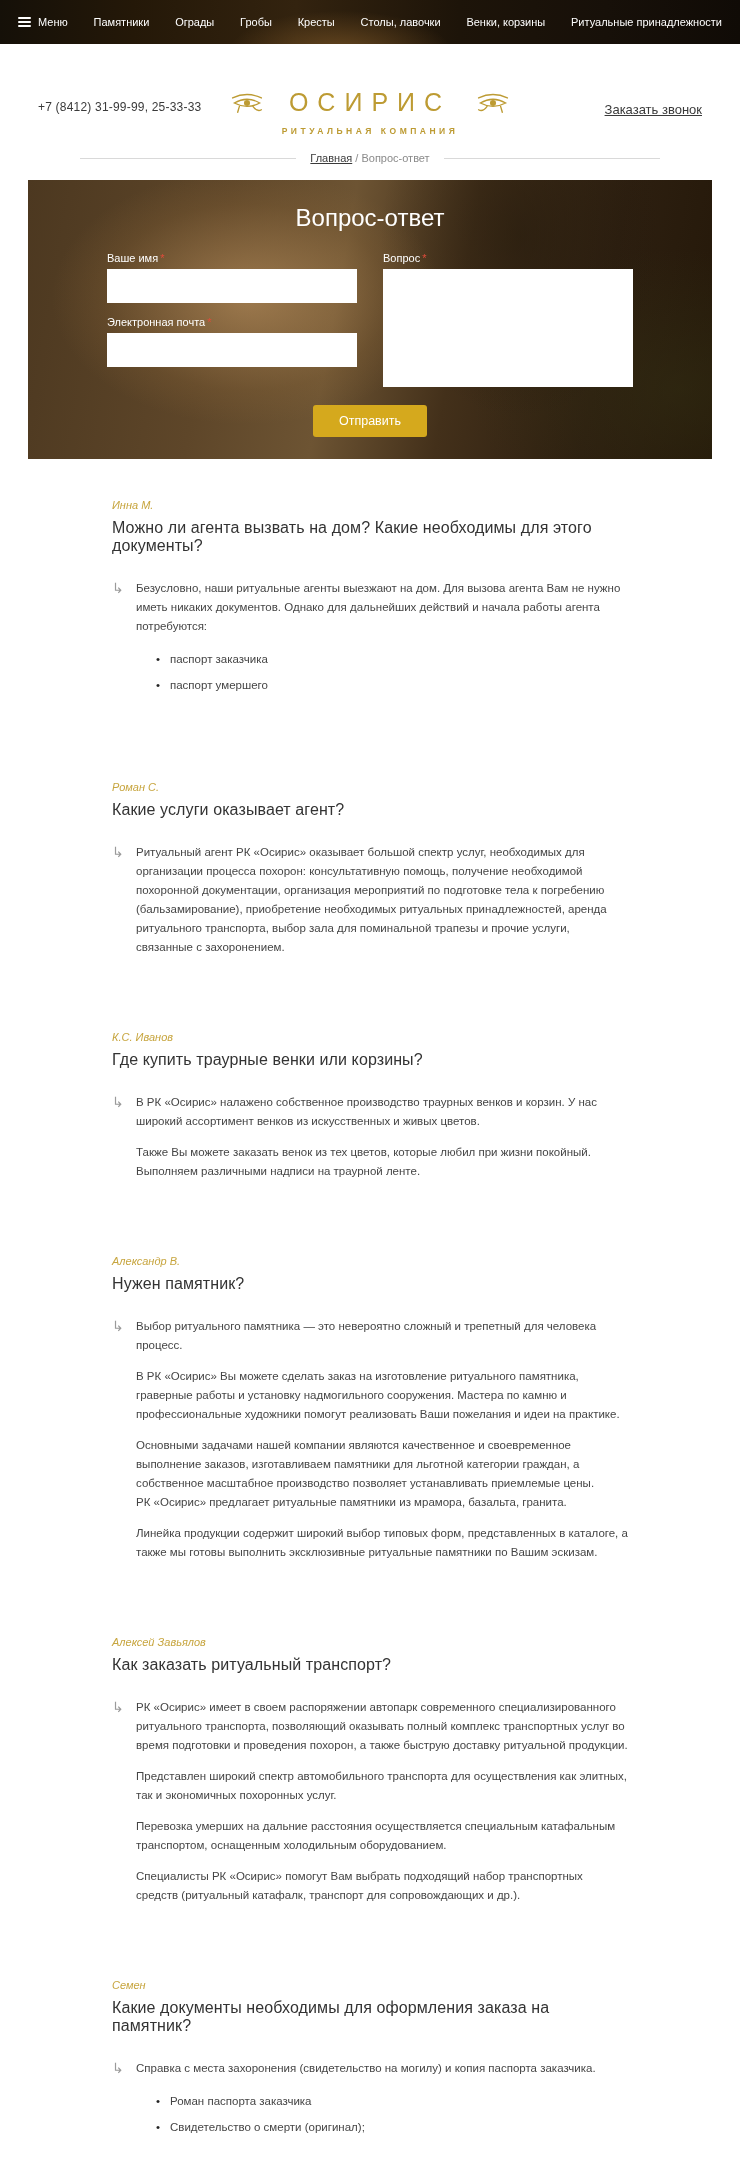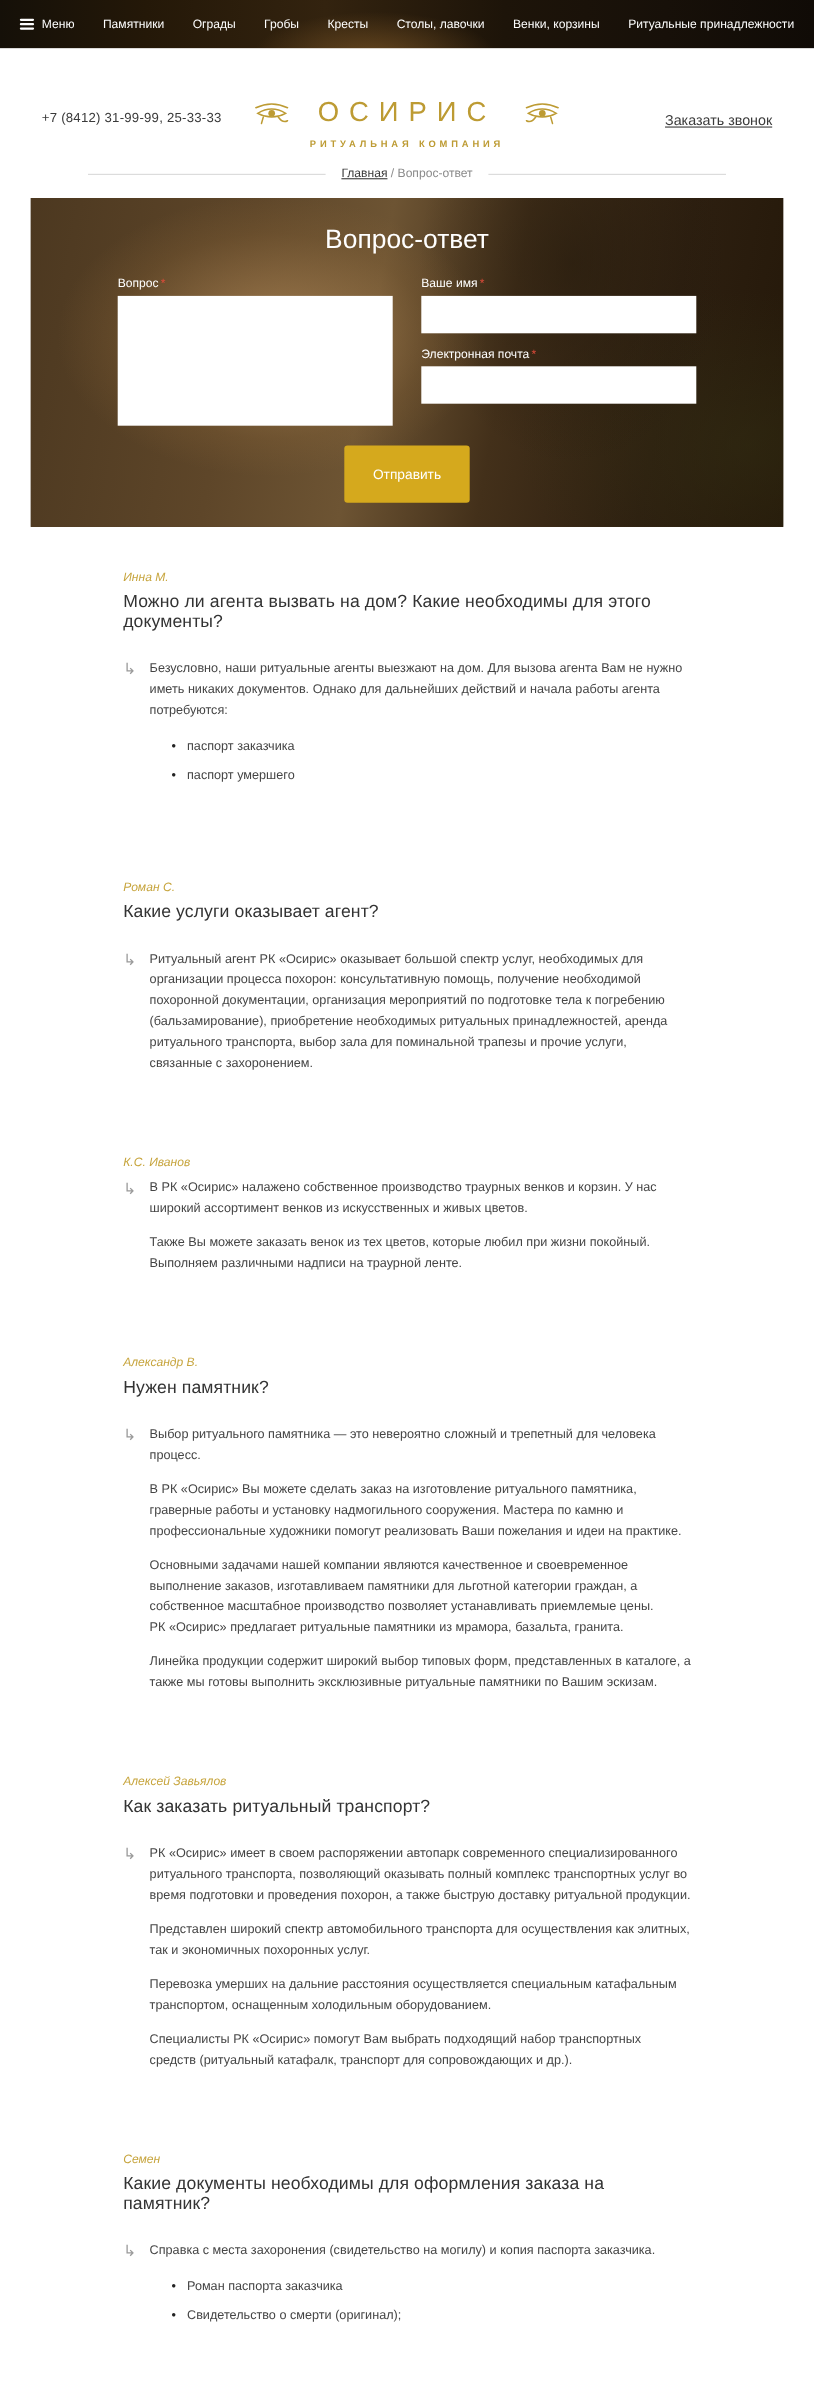--- a/index.html
+++ b/index.html
@@ -46,21 +46,21 @@
     background-color:#3a2a16;
   }
   .hero-title { text-align:center; color:#fff; font-size:24px; font-weight:400; margin-bottom:20px; }
   .hero-form { width:526px; margin:0 auto; display:flex; gap:26px; }
   .form-col { width:250px; }
   .f-label { color:#fff; font-size:11px; margin-bottom:5px; }
   .req { color:#e04b3a; margin-left:2px; }
   .f-input { width:250px; height:34px; border:none; background:#fff; display:block; padding:0 8px; font-size:12px; font-family:"Liberation Sans",sans-serif; }
   .f-area { width:250px; height:118px; border:none; background:#fff; display:block; padding:6px 8px; font-size:12px; resize:none; font-family:"Liberation Sans",sans-serif; }
   .submit-row { text-align:center; margin-top:18px; }
-  .submit-btn { background:#d5a91d; color:#fff; border:none; font-size:12.5px; padding:19px 26px; border-radius:3px; cursor:pointer; font-family:"Liberation Sans",sans-serif;text-align:right; }
+  .submit-btn { background:#d5a91d; color:#fff; border:none; font-size:12.5px; padding:9px 26px; border-radius:3px; cursor:pointer; font-family:"Liberation Sans",sans-serif;text-align:right; }
 
   
   .qa-wrap { width:516px; margin:40px auto 0; }
   .qa-section { margin-bottom:74px; }
   .qa-author { color:#c7a53e; font-style:italic; font-size:11px; margin-bottom:8px; }
   .qa-question { color:#333; font-size:16px; font-weight:400; margin-bottom:24px; letter-spacing:.1px; }
   .qa-answer { display:flex; }
   .qa-arrow { width:24px; color:#9a9a9a; font-size:14px; line-height:19px; flex:0 0 24px; }
   .qa-body { flex:1; font-size:11.5px; line-height:19px; color:#454545; }
   .qa-body p { margin-bottom:12px; }
@@ -138,29 +138,29 @@
     <span>/</span>
     <span>Вопрос-ответ</span>
   </div>
   <div class="bc-line"></div>
 </div>
 
 <section class="hero">
   <h1 class="hero-title">Вопрос-ответ</h1>
   <div class="hero-form">
     <div class="form-col">
-      <div class="f-label"><span>Вопрос</span><span class="req">*</span></div>
-      <textarea class="f-area" style=""></textarea>
-    </div>
-    <div class="form-col">
       <div class="f-label"><span>Ваше имя</span><span class="req">*</span></div>
       <input class="f-input" type="text" value="" style="">
       <div class="f-label" style="margin-top:13px"><span>Электронная почта</span><span class="req">*</span></div>
       <input class="f-input" type="text" value="" style="">
     </div>
+    <div class="form-col">
+      <div class="f-label"><span>Вопрос</span><span class="req">*</span></div>
+      <textarea class="f-area" style=""></textarea>
+    </div>
   </div>
   <div class="submit-row">
     <button class="submit-btn">Отправить</button>
   </div>
 </section>
 
 <main class="qa-wrap">
     <section class="qa-section">
       <div class="qa-author">Инна М.</div>
       <h2 class="qa-question">Можно ли агента вызвать на дом? Какие необходимы для этого документы?</h2>
@@ -186,20 +186,21 @@
       <h2 class="qa-question">Какие услуги оказывает агент?</h2>
       <div class="qa-answer">
         <span class="qa-arrow">↳</span>
         <div class="qa-body">
           <p>Ритуальный агент РК «Осирис» оказывает большой спектр услуг, необходимых для организации процесса похорон: консультативную помощь, получение необходимой похоронной документации, организация мероприятий по подготовке тела к погребению (бальзамирование), приобретение необходимых ритуальных принадлежностей, аренда ритуального транспорта, выбор зала для поминальной трапезы и прочие услуги, связанные с захоронением.</p>
         </div>
       </div>
     </section>
     <section class="qa-section">
       <div class="qa-author">К.С. Иванов</div>
+      <h2 class="qa-question">Где купить траурные венки или корзины?</h2>
       <div class="qa-answer">
         <span class="qa-arrow">↳</span>
         <div class="qa-body">
           <p>В РК «Осирис» налажено собственное производство траурных венков и корзин. У нас широкий ассортимент венков из искусственных и живых цветов.</p>
           <p>Также Вы можете заказать венок из тех цветов, которые любил при жизни покойный.  Выполняем различными надписи на траурной ленте.</p>
         </div>
       </div>
     </section>
     <section class="qa-section">
       <div class="qa-author">Александр В.</div>

